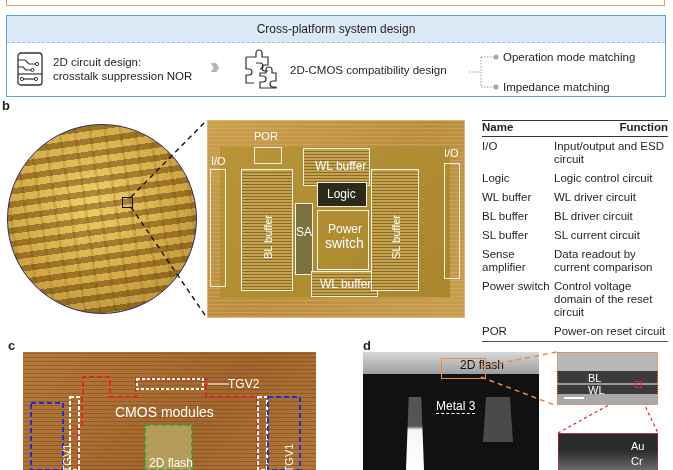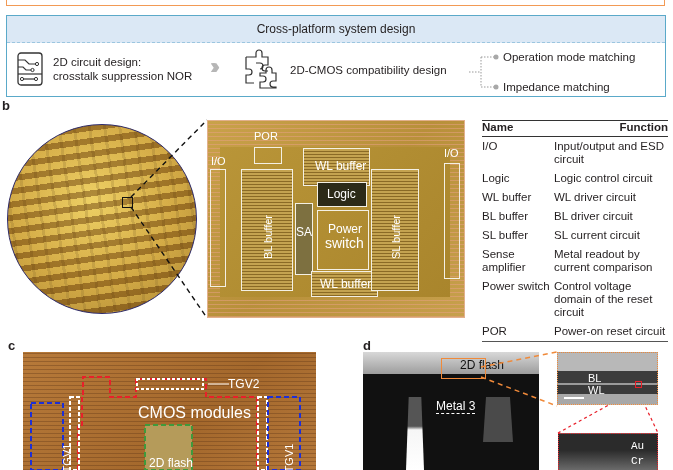--- a/index.html
+++ b/index.html
@@ -51,21 +51,21 @@
            background:
              repeating-linear-gradient(0deg, rgba(90,50,20,0.35) 0 1px, transparent 1px 4px),
              linear-gradient(135deg,#b77a3a,#a4682c 60%,#b5783a); overflow:hidden; }
 
   
   #d-sem { left:363px; top:352px; width:176px; height:118px; background:#111; overflow:hidden; }
   #d-top { left:0; top:0; width:176px; height:22px; background:linear-gradient(180deg,#d8d8d8,#9d9d9d); }
   #inset1 { left:557px; top:352px; width:101px; height:53px; border:1.5px dotted #f08a3a; box-sizing:border-box;
             background:linear-gradient(180deg,#b8b8b8 0 35%, #3c3c3c 35% 58%, #9a9a9a 58% 62%, #3a3a3a 62% 80%, #a8a8a8 80%); }
   #inset2 { left:558px; top:433px; width:100px; height:37px; border:1.5px dotted #e8202a; border-bottom:none; box-sizing:border-box;
-            background:linear-gradient(180deg,#2b2b2b 0 45%, #6a6a6a 100%);font-family:Liberation Mono, monospace; }
+            background:linear-gradient(180deg,#2b2b2b 0 45%, #6a6a6a 100%); }
 </style>
 </head>
 <body>
 
 <div id="orange-frame" class="abs"></div>
 
 <div id="sys-panel" class="abs">
   <div id="sys-header" class="abs">Cross-platform system design</div>
 
   <svg class="abs" style="left:10px;top:36px" width="26" height="34" viewBox="0 0 26 34">
@@ -169,21 +169,21 @@
     <tr>
         <td>BL buffer</td>
         <td>BL driver circuit</td>
       </tr>
     <tr>
         <td>SL buffer</td>
         <td>SL current circuit</td>
       </tr>
     <tr>
         <td>Sense amplifier</td>
-        <td>Metal readout by current comparison</td>
+        <td>Data readout by current comparison</td>
       </tr>
     <tr>
         <td>Power switch</td>
         <td>Control voltage domain of the reset circuit</td>
       </tr>
     <tr>
         <td>POR</td>
         <td>Power-on reset circuit</td>
       </tr>
   </tbody>
@@ -196,21 +196,21 @@
     <path d="M55 118 V75 H59 V45 H60 V25 H87 V45 H113 V27 H183 V45 H234 V118" fill="none" stroke="#e8202a" stroke-width="2" stroke-dasharray="5 3"></path>
     <rect x="114" y="27" width="66" height="10" fill="none" stroke="#fff" stroke-width="2" stroke-dasharray="3 2"></rect>
     <rect x="47" y="45" width="9" height="73" fill="none" stroke="#fff" stroke-width="2" stroke-dasharray="4 2"></rect>
     <rect x="235" y="45" width="9" height="73" fill="none" stroke="#fff" stroke-width="2" stroke-dasharray="4 2"></rect>
     <rect x="8" y="51" width="32" height="67" fill="none" stroke="#1d2fd6" stroke-width="2" stroke-dasharray="5 3"></rect>
     <rect x="245" y="45" width="32" height="73" fill="none" stroke="#1d2fd6" stroke-width="2" stroke-dasharray="5 3"></rect>
     <rect x="122" y="73" width="47" height="45" fill="#b59b5a" stroke="#3f9a3c" stroke-width="2" stroke-dasharray="5 3"></rect>
     <line x1="185" y1="32" x2="206" y2="32" stroke="#fff" stroke-width="1"></line>
   </svg>
   <div class="blk-lbl" style="left:205px;top:25px;font-size:12px">TGV2</div>
-  <div class="blk-lbl" style="left:115px;top:52px;font-size:16px">CMOS modules</div>
+  <div class="blk-lbl" style="left:92px;top:52px;font-size:14px">CMOS modules</div>
   <div class="blk-lbl" style="left:126px;top:104px;font-size:12px">2D flash</div>
   <div class="blk-lbl vlabel" style="left:30px;top:100px;font-size:11px">TGV1</div>
   <div class="blk-lbl vlabel" style="left:252px;top:100px;font-size:11px">TGV1</div>
 </div>
 
 <div class="abs panel-label" style="left:363px;top:338px">d</div>
 <div id="d-sem" class="abs">
   <div id="d-top" class="abs"></div>
   <div class="abs" style="left:97px;top:6px;color:#111;font-size:12px">2D flash</div>
   <div class="abs" style="left:78px;top:6px;width:43px;height:19px;border:1.5px solid #f08a3a;"></div>

